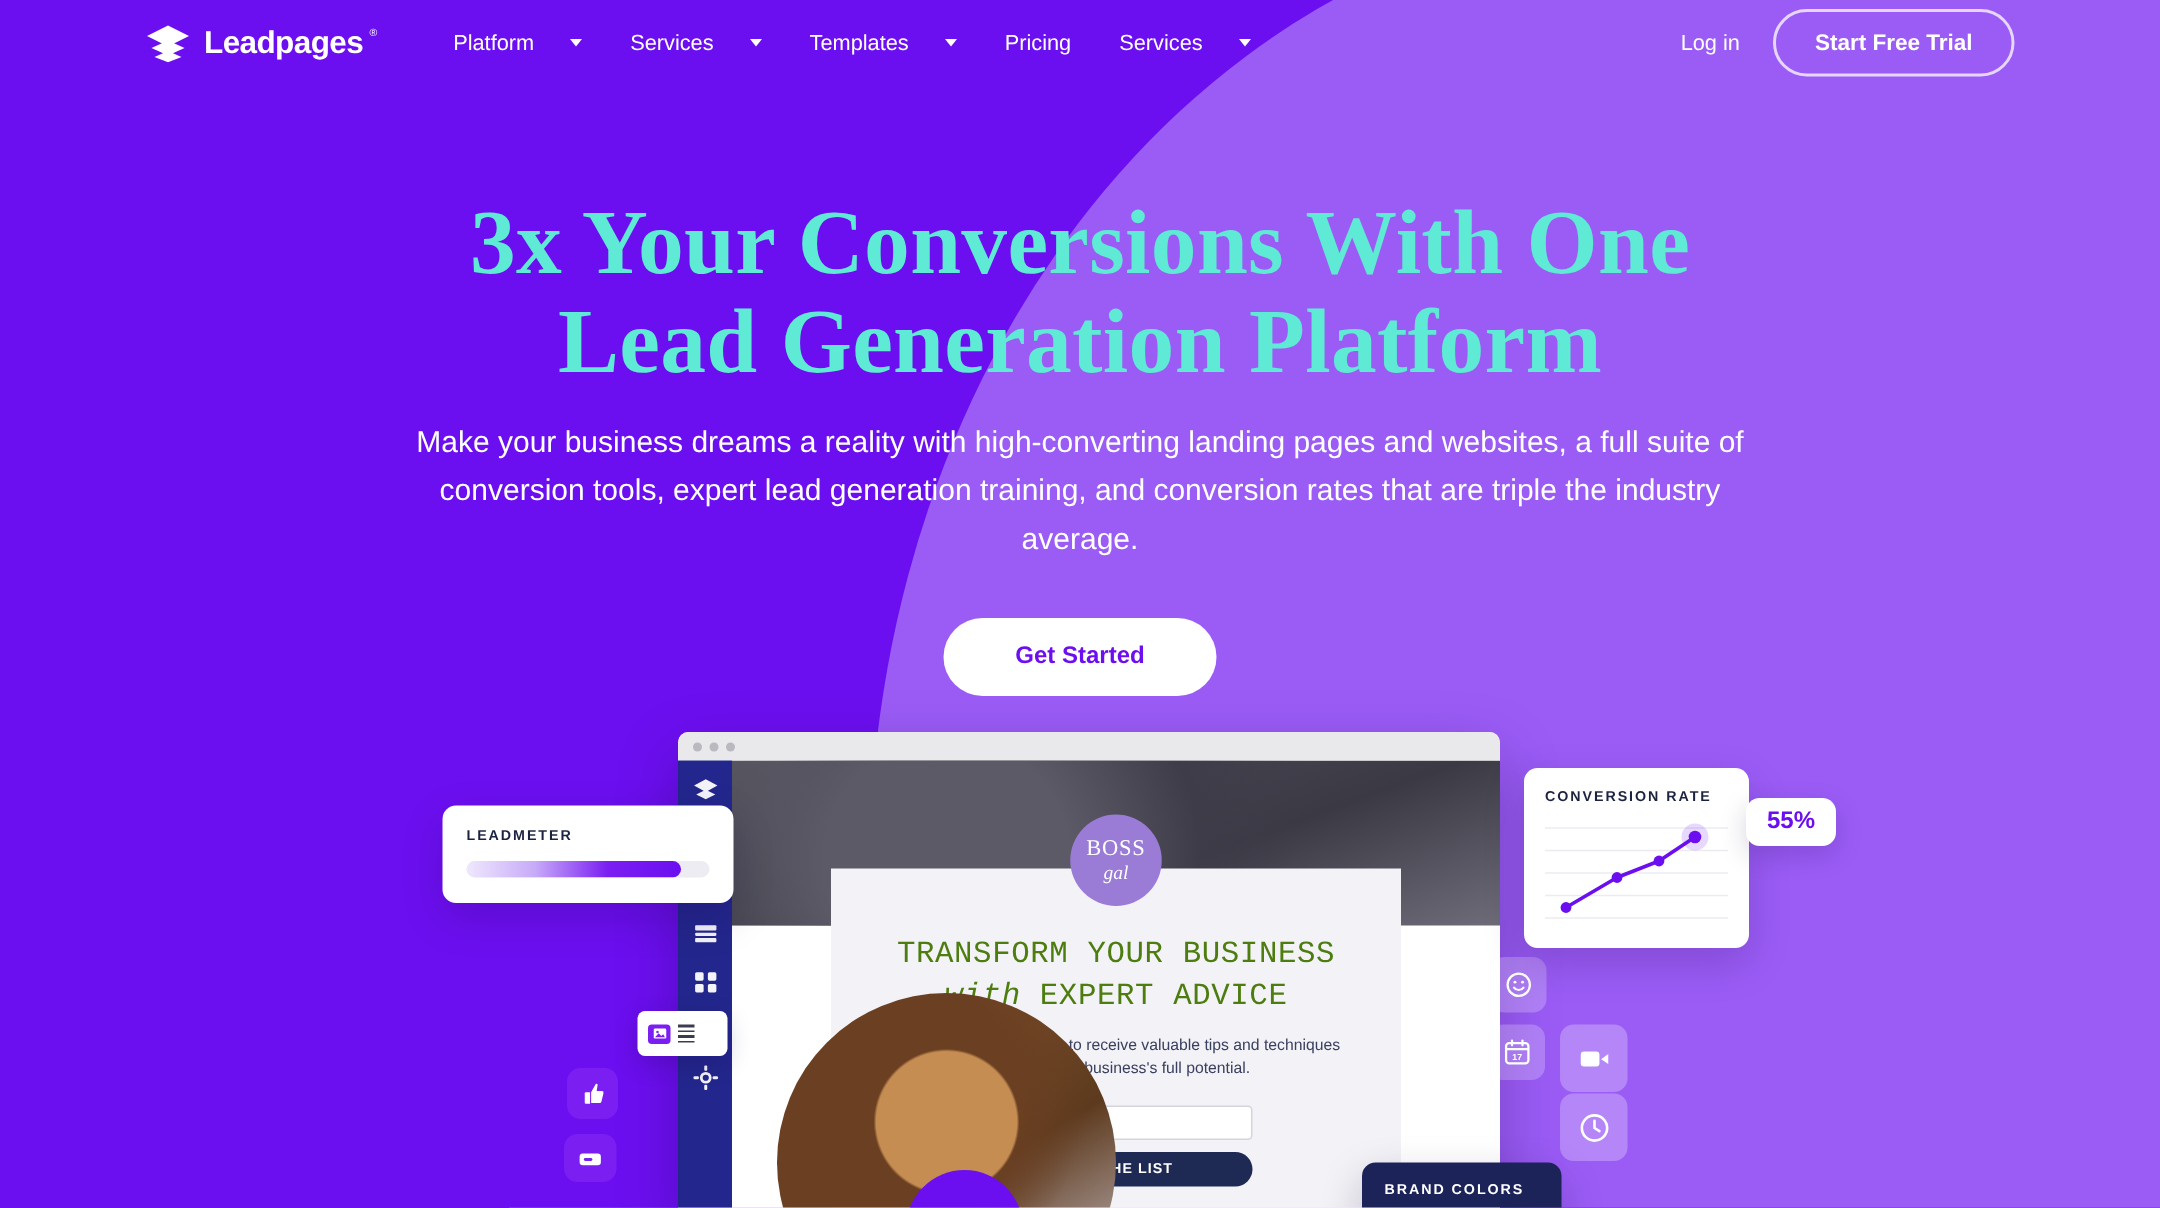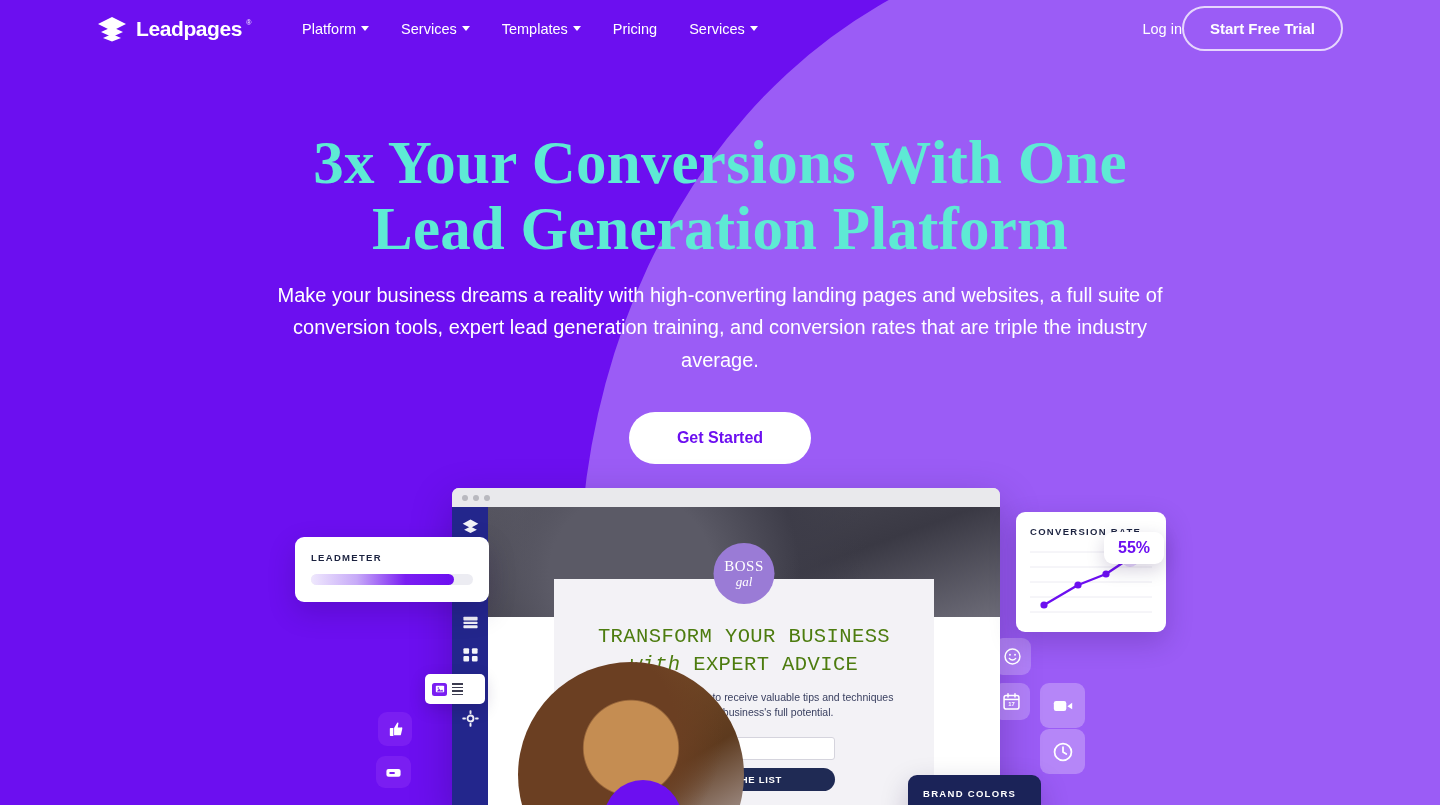--- a/index.html
+++ b/index.html
@@ -45,36 +45,36 @@
     color: #fff; font-size: 21px; font-weight: bold;
     letter-spacing: -0.4px; position: relative;
   }
   .logo-text::after {
     content: "®"; font-size: 7px; position: absolute;
     top: 2px; right: -9px; font-weight: normal;
   }
 
   nav { display: flex; align-items: center; gap: 0; }
   .nav-item {
-    display: flex; align-items: center; gap: 5px;
+    display: flex; align-items: center; gap: 24px;
     color: #fff; font-size: 14.5px;
     padding: 6px 16px;
     cursor: pointer; white-space: nowrap;
   }
   .caret {
     width: 0; height: 0;
     border-left: 4.5px solid transparent;
     border-right: 4.5px solid transparent;
     border-top: 5px solid #fff;
     display: block;
   }
 
   .header-right {
     margin-left: auto;
-    display: flex; align-items: center; 
+    display: flex; align-items: center; gap: 22px;
   }
   .login-link {
     color: #fff; font-size: 14.5px; text-decoration: none; cursor: pointer;
   }
   .trial-btn {
     border: 2px solid rgba(255,255,255,.75);
     color: #fff; font-size: 15px; font-weight: bold;
     padding: 12px 26px; border-radius: 40px;
     background: transparent; cursor: pointer;
     font-family: "Liberation Sans", sans-serif;
@@ -236,21 +236,21 @@
     background: linear-gradient(90deg, #efe8fd 0%, #c7aaf8 32%, #7A1EF2 66%, #6C0FF0 100%);
   }
 
   .conv-card {
     left: 1016px; top: 24px;
     width: 150px; padding: 14px 14px 16px;
   }
   .chart-area { margin-top: 11px; position: relative; height: 68px; }
   .badge-55 {
     position: absolute;
-    left: 1104px; top: 44px;
+    left: 1164px; top: 44px;
     background: #fff; color: #6C0FF0;
     font-size: 16px; font-weight: bold;
     padding: 7px 14px; border-radius: 9px;
     box-shadow: 0 6px 18px rgba(30,0,70,.18);
     z-index: 14;
   }
 
   .brandcolors {
     position: absolute;
     left: 908px; top: 287px;

